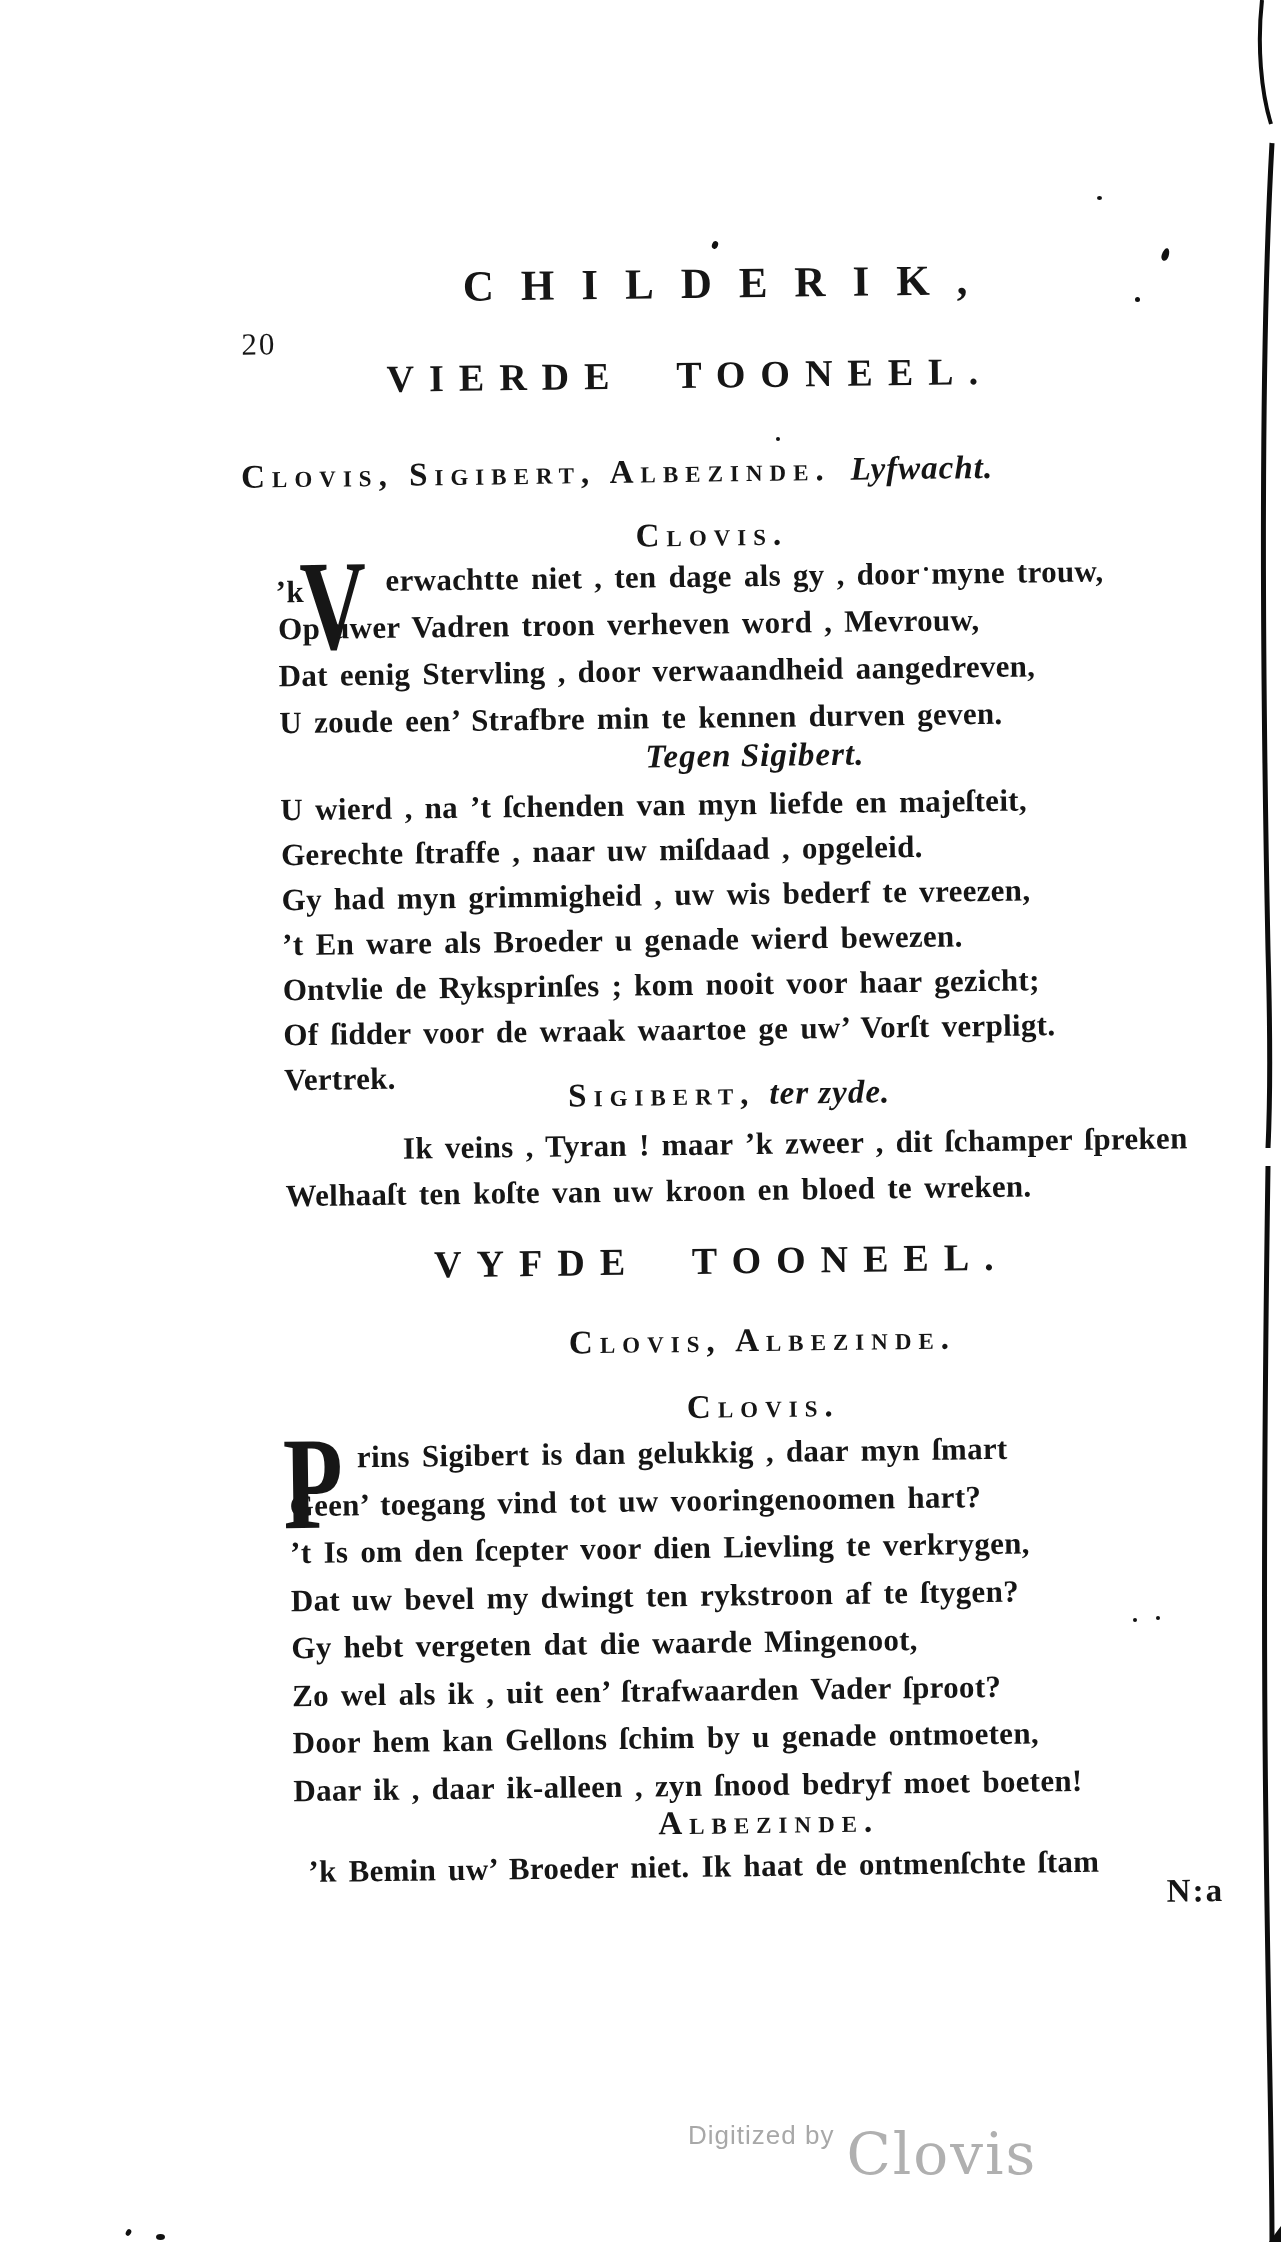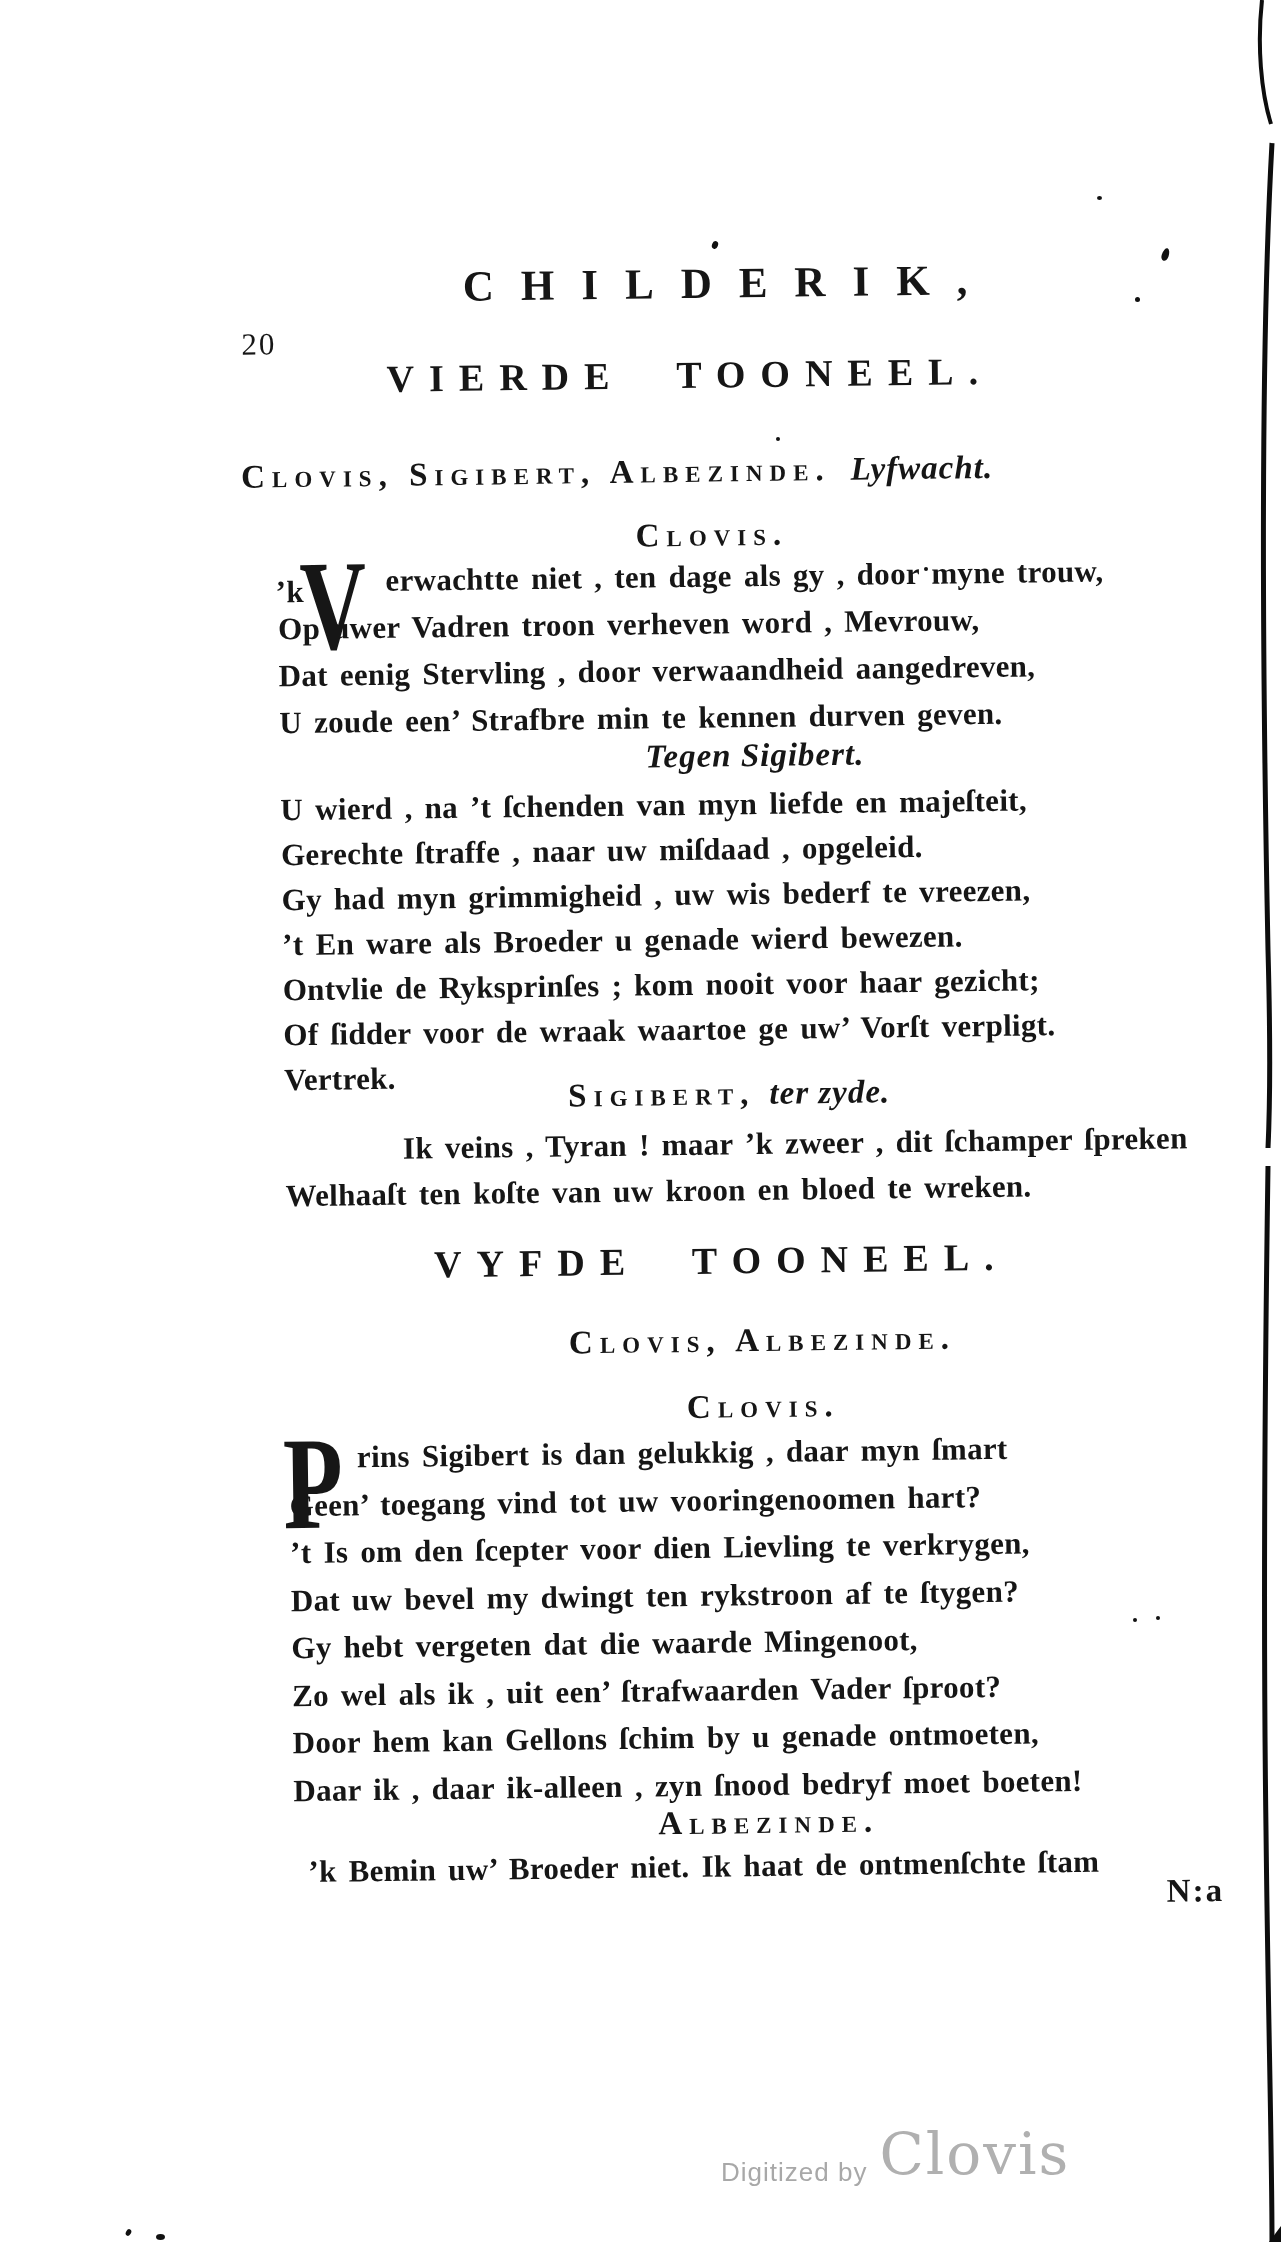--- a/index.html
+++ b/index.html
@@ -30,21 +30,21 @@
   .indent-v{padding-left:108px;}
   .indent-p{padding-left:68px;}
   .ind118{padding-left:118px;}
   .ind14{padding-left:14px;}
   .lead{position:absolute;left:-2px;top:16px;font-size:31px;font-weight:bold;}
   .dropcap{position:absolute;left:22px;top:-16px;font-size:128px;line-height:1;font-weight:bold;
            transform:scaleX(0.72);transform-origin:left top;}
   .dropcapP{position:absolute;left:-6px;top:-16px;font-size:132px;line-height:1;font-weight:bold;
            transform:scaleX(0.74);transform-origin:left top;}
   .catchword{position:absolute;left:872px;top:1878px;font-size:33px;font-weight:bold;letter-spacing:2px;}
-  .wm{position:absolute;left:688px;top:2120px;display:flex;align-items:flex-end;margin-left:33px;}
+  .wm{position:absolute;left:688px;top:2120px;display:flex;align-items:flex-start;}
   .wm-txt{font-family:"Liberation Sans","DejaVu Sans",sans-serif;font-size:26px;color:#a8a8a8;letter-spacing:1px;}
   .wm-logo{font-family:"DejaVu Serif","Liberation Serif",serif;font-size:58px;color:#b0b0b0;margin-left:12px;letter-spacing:2px;}
   .edge{position:absolute;left:0;top:0;}
   .speck{position:absolute;background:#111;border-radius:50%;}
 </style>
 </head>
 <body>
 
 <div class="scan">
 

